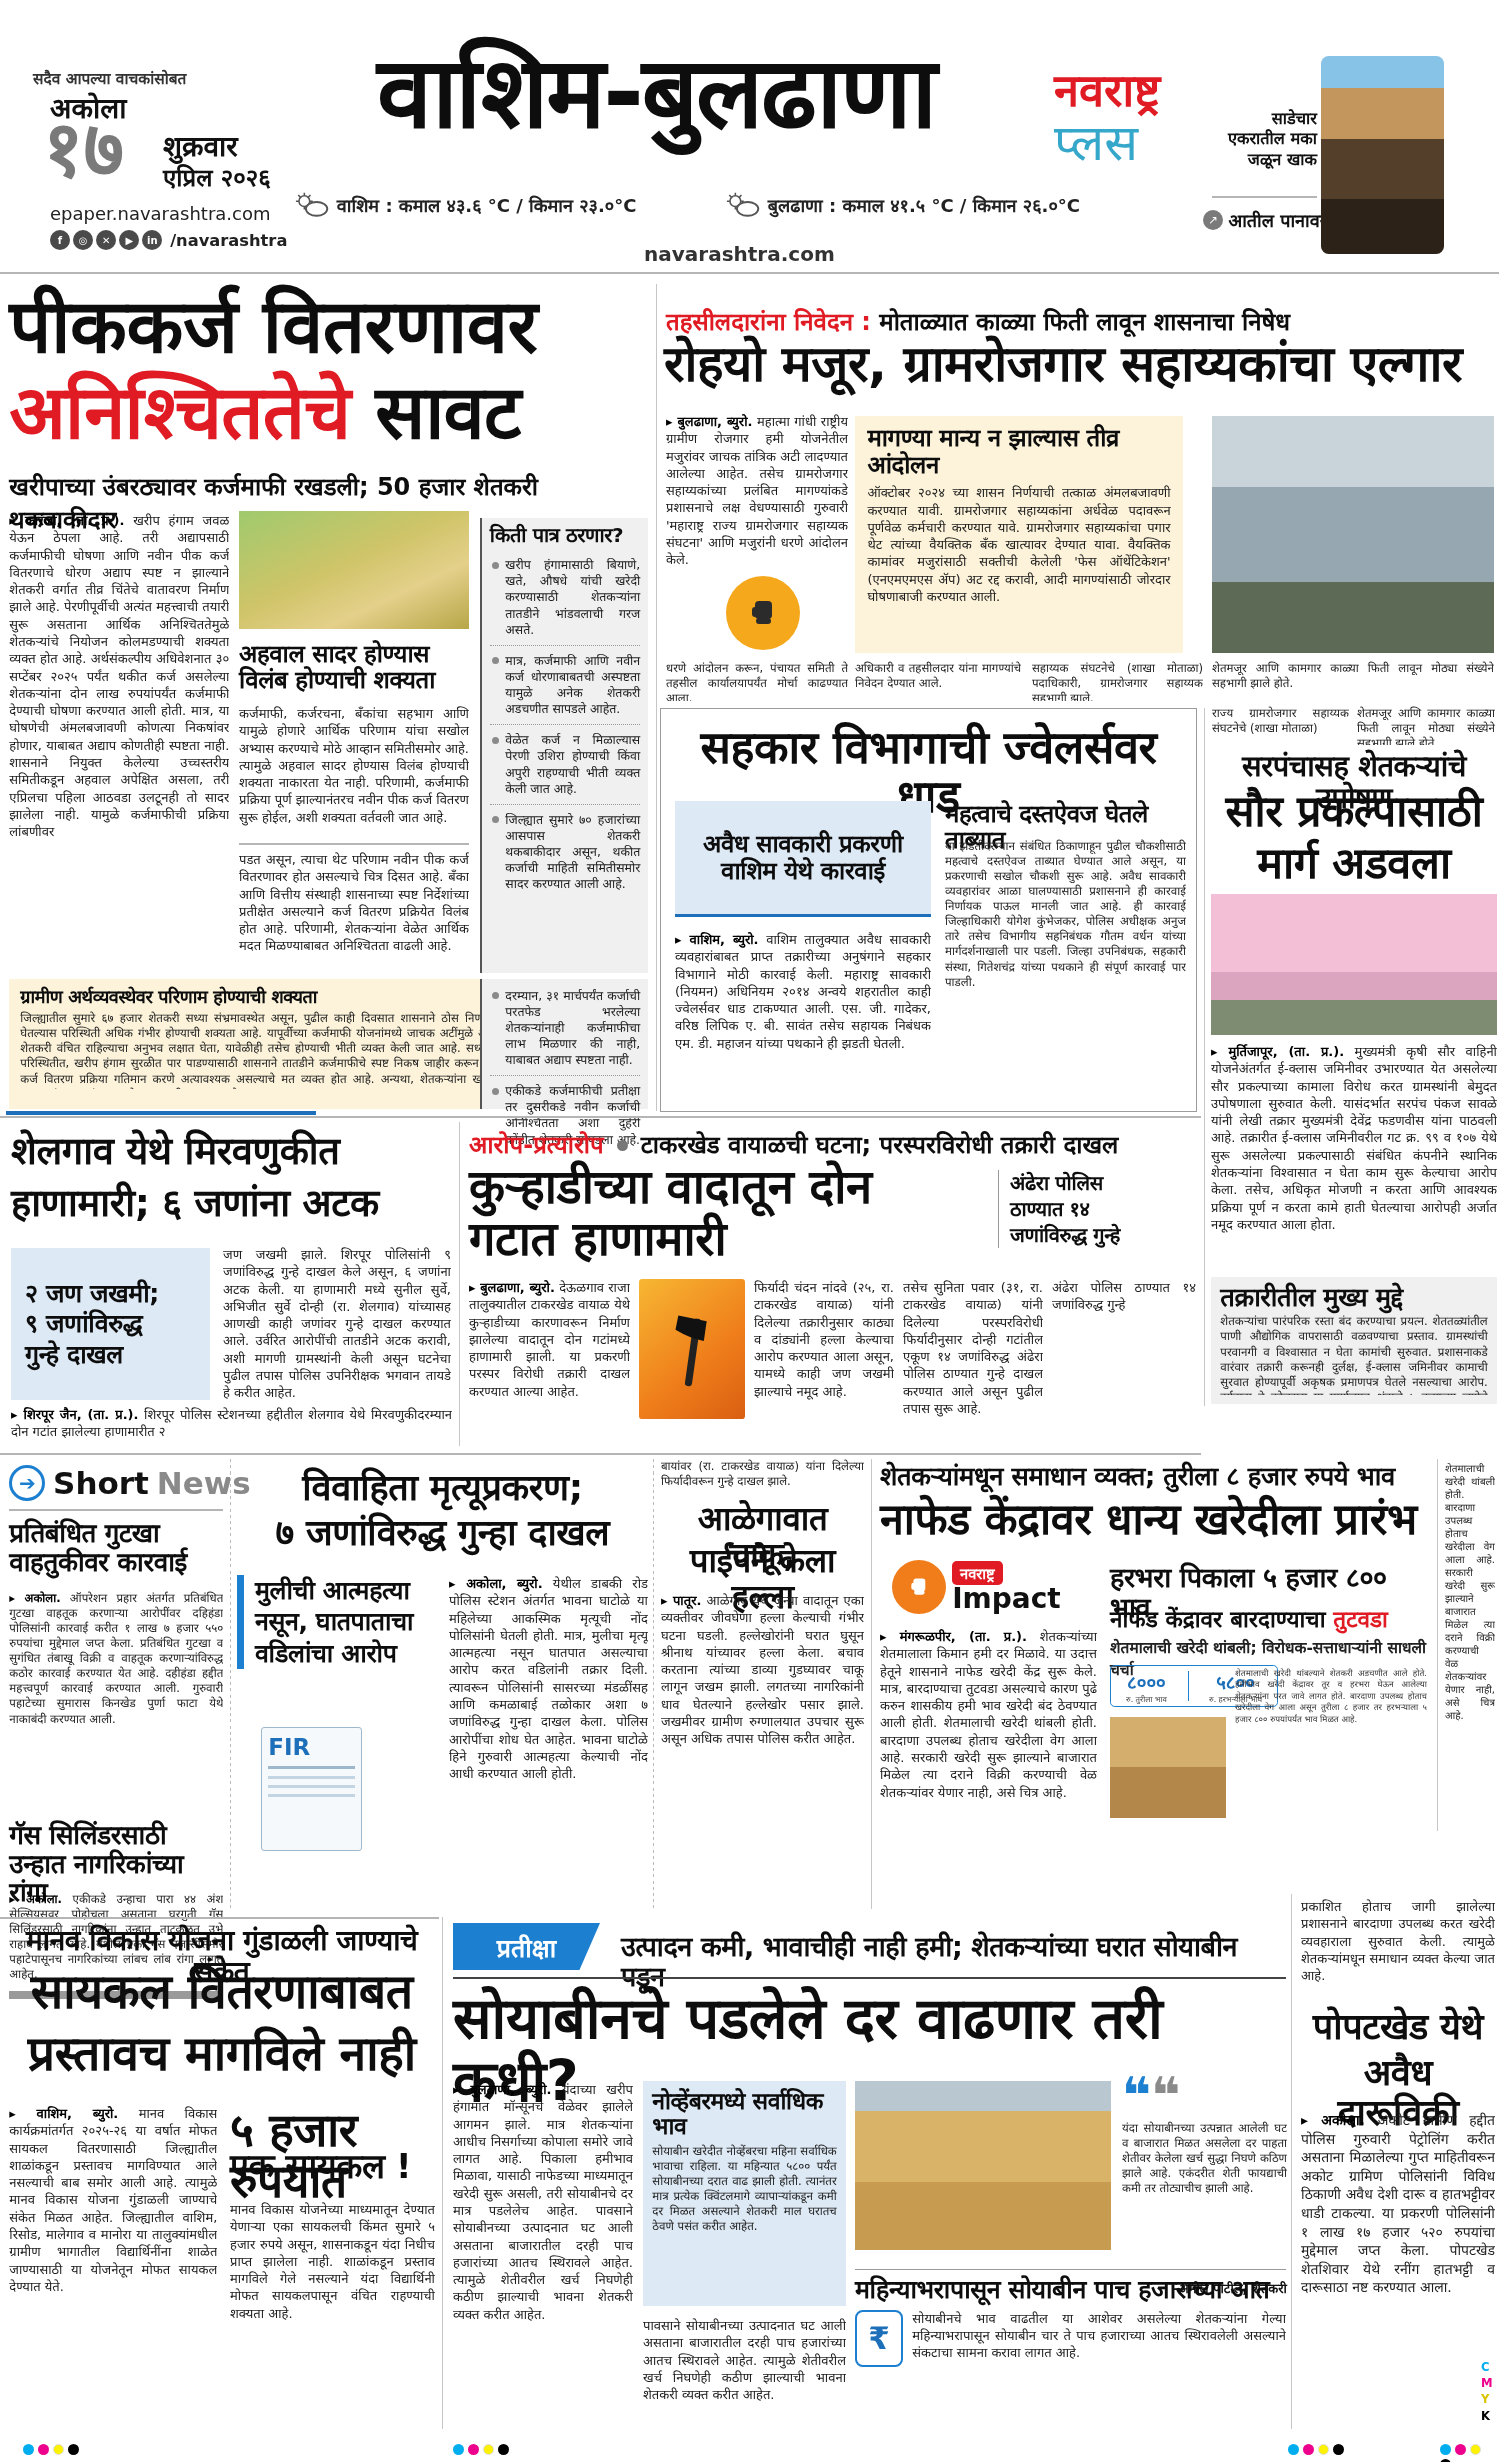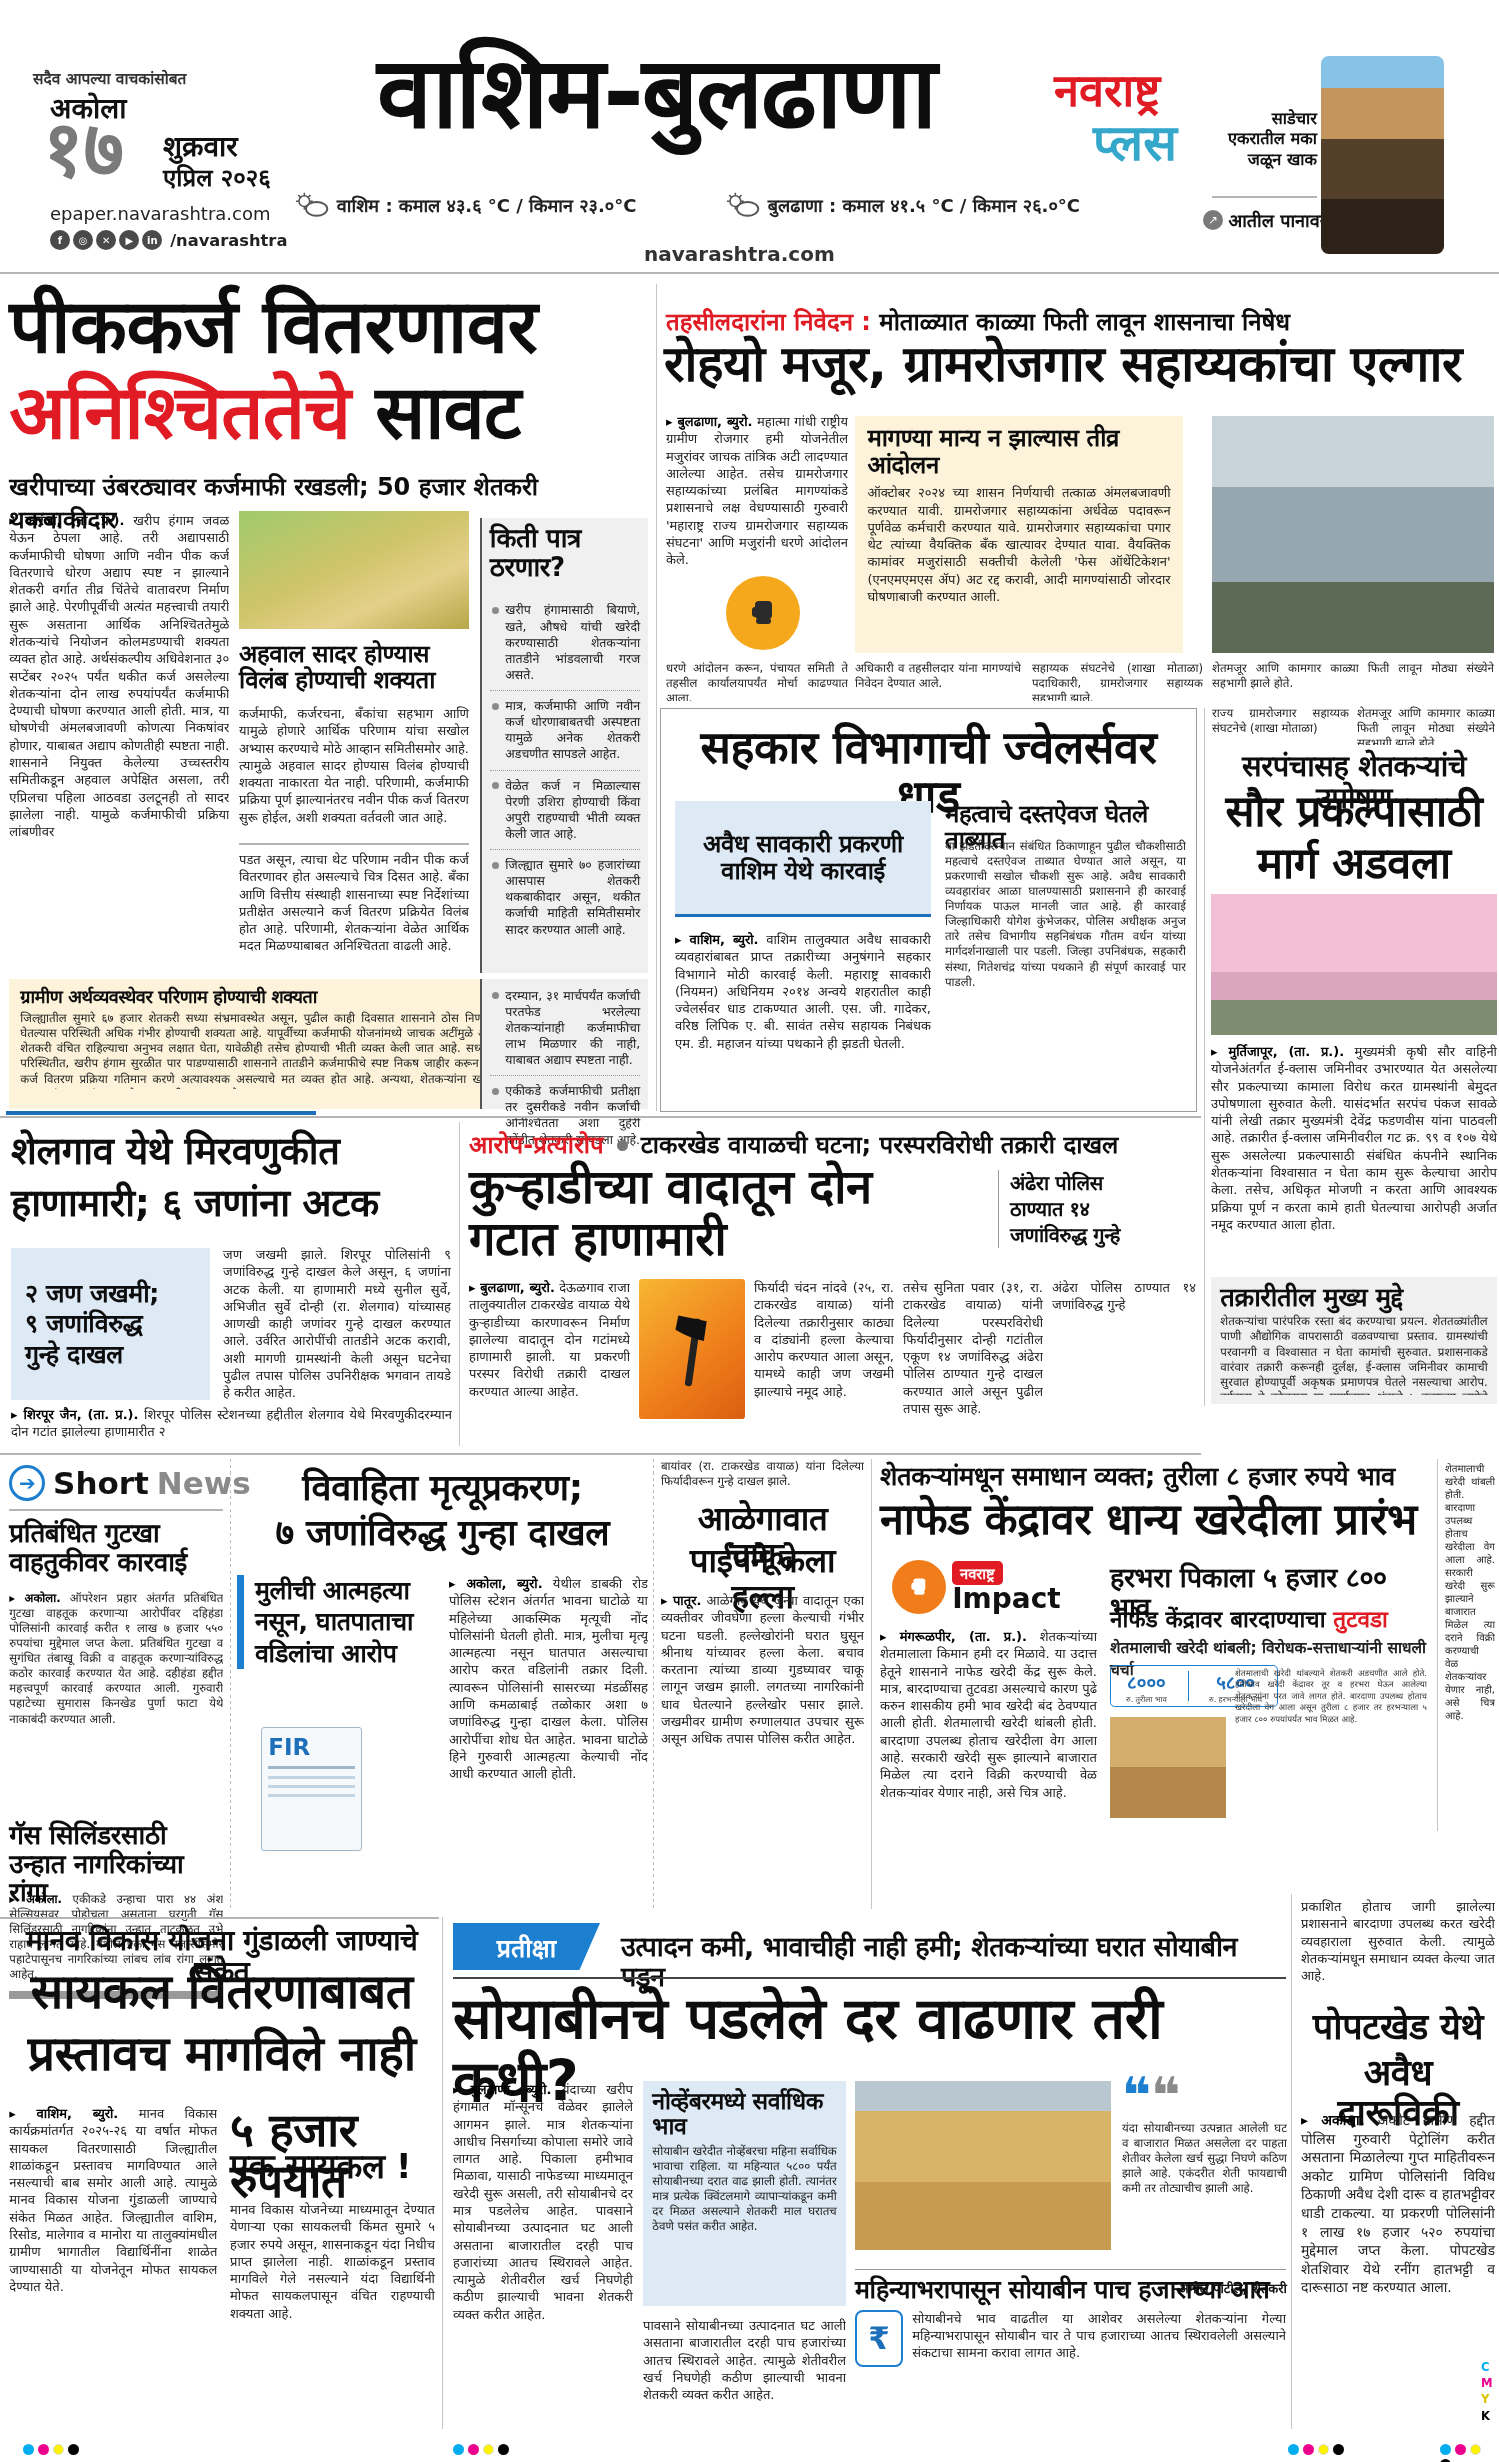--- a/index.html
+++ b/index.html
@@ -64,21 +64,21 @@
     <svg width="34" height="26" viewBox="0 0 44 34">
         <circle cx="12" cy="12" r="7" fill="none" stroke="#555" stroke-width="2"></circle>
         <path d="M12 1v4M12 19v4M1 12h4M19 12h4M4 4l3 3M20 4l-3 3" stroke="#555" stroke-width="2"></path>
         <ellipse cx="28" cy="22" rx="14" ry="9" fill="#fff" stroke="#555" stroke-width="2.5"></ellipse>
       </svg>
     <span style="font-size:18px;font-weight:700;color:#222;">बुलढाणा : कमाल ४१.५ °C / किमान २६.०°C</span>
   </div>
   <div class="abs" style="left:644px;top:242px;font-size:20px;font-weight:700;color:#333;">navarashtra.com</div>
 
   <div class="abs" style="left:1054px;top:68px;font-size:45px;font-weight:800;color:#e01b24;line-height:1;">नवराष्ट्र</div>
-  <div class="abs" style="left:1054px;top:118px;font-size:50px;font-weight:700;color:#35a7ca;line-height:1;margin-left:39px;">प्लस</div>
+  <div class="abs" style="left:1054px;top:118px;font-size:50px;font-weight:400;color:#35a7ca;line-height:1;">प्लस</div>
   <div class="abs" style="left:1212px;top:109px;width:105px;font-size:16.3px;font-weight:800;color:#111;text-align:right;line-height:1.25;">साडेचार एकरातील मका जळून खाक</div>
   <div class="abs hrule" style="left:1212px;top:196px;width:105px;height:1.6px;"></div>
   <div class="abs" style="left:1203px;top:208px;display:flex;align-items:center;gap:5.4px;">
     <span style="display:inline-flex;width:20px;height:20px;border-radius:50%;background:#7a7a7a;color:#fff;align-items:center;justify-content:center;font-size:11.6px;">↗</span>
     <span style="font-size:18px;font-weight:800;color:#111;">आतील पानावर</span>
   </div>
   <div class="abs photo" style="left:1321px;top:56px;width:123px;height:198px;border-radius:7.8px;background:linear-gradient(#86c3e6 0 16%,#c3965d 16% 42%,#54402a 42% 72%,#2c2218 72% 100%);"></div>
 
   <div class="abs hrule" style="left:0;top:272px;width:1499px;height:2.3px;"></div>
 
@@ -100,21 +100,21 @@
   <div class="abs hrule" style="left:239px;top:843px;width:230px;height:1.6px;"></div>
   <div class="abs bt" style="left:239px;top:851px;width:230px;height:124px;">पडत असून, त्याचा थेट परिणाम नवीन पीक कर्ज वितरणावर होत असल्याचे चित्र दिसत आहे. बँका आणि वित्तीय संस्थाही शासनाच्या स्पष्ट निर्देशांच्या प्रतीक्षेत असल्याने कर्ज वितरण प्रक्रियेत विलंब होत आहे. परिणामी, शेतकऱ्यांना वेळेत आर्थिक मदत मिळण्याबाबत अनिश्चितता वाढली आहे.</div>
 
 
   <div class="abs box-cream" style="left:9.3px;top:979px;width:504px;height:130px;padding:7.8px 11px;">
     <div class="hl" style="font-size:18px;margin-bottom:4.7px;">ग्रामीण अर्थव्यवस्थेवर परिणाम होण्याची शक्यता</div>
     <div class="bt-sm" style="height:78px;">जिल्ह्यातील सुमारे ६७ हजार शेतकरी सध्या संभ्रमावस्थेत असून, पुढील काही दिवसात शासनाने ठोस निर्णय न घेतल्यास परिस्थिती अधिक गंभीर होण्याची शक्यता आहे. यापूर्वीच्या कर्जमाफी योजनांमध्ये जाचक अटींमुळे अनेक शेतकरी वंचित राहिल्याचा अनुभव लक्षात घेता, यावेळीही तसेच होण्याची भीती व्यक्त केली जात आहे. सध्याच्या परिस्थितीत, खरीप हंगाम सुरळीत पार पाडण्यासाठी शासनाने तातडीने कर्जमाफीचे स्पष्ट निकष जाहीर करून पीक कर्ज वितरण प्रक्रिया गतिमान करणे अत्यावश्यक असल्याचे मत व्यक्त होत आहे. अन्यथा, शेतकऱ्यांना खासगी सावकारांवर अवलंबून राहावे लागण्याची शक्यता आहे.</div>
   </div>
 
   <div class="abs box-gray" style="left:480px;top:518px;width:168px;height:455px;padding:6.2px 7.8px;border-left:2.3px solid #555;">
-    <div class="hl" style="font-size:26px;margin-bottom:14px;">किती पात्र ठरणार?</div>
+    <div class="hl" style="font-size:20px;margin-bottom:4px;">किती पात्र ठरणार?</div>
     <div class="bullet">खरीप हंगामासाठी बियाणे, खते, औषधे यांची खरेदी करण्यासाठी शेतकऱ्यांना तातडीने भांडवलाची गरज असते.</div>
     <div class="bullet">मात्र, कर्जमाफी आणि नवीन कर्ज धोरणाबाबतची अस्पष्टता यामुळे अनेक शेतकरी अडचणीत सापडले आहेत.</div>
     <div class="bullet">वेळेत कर्ज न मिळाल्यास पेरणी उशिरा होण्याची किंवा अपुरी राहण्याची भीती व्यक्त केली जात आहे.</div>
     <div class="bullet">जिल्ह्यात सुमारे ७० हजारांच्या आसपास शेतकरी थकबाकीदार असून, थकीत कर्जाची माहिती समितीसमोर सादर करण्यात आली आहे.</div>
   </div>
   <div class="abs box-gray" style="left:480px;top:979px;width:168px;height:130px;padding:1.6px 7.8px;border-left:2.3px solid #555;">
     <div class="bullet">दरम्यान, ३१ मार्चपर्यंत कर्जाची परतफेड भरलेल्या शेतकऱ्यांनाही कर्जमाफीचा लाभ मिळणार की नाही, याबाबत अद्याप स्पष्टता नाही.</div>
     <div class="bullet">एकीकडे कर्जमाफीची प्रतीक्षा तर दुसरीकडे नवीन कर्जाची अनिश्चितता अशा दुहेरी कोंडीत शेतकरी सापडला आहे.</div>
   </div>
 

